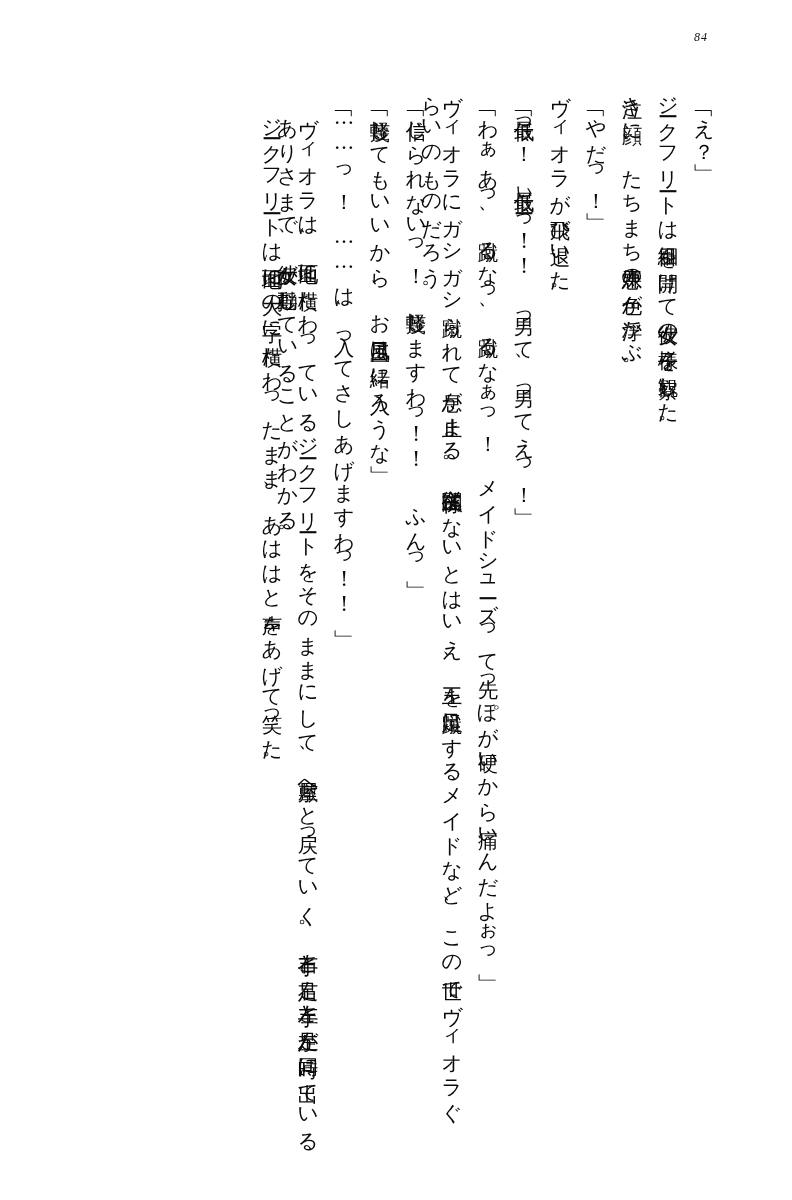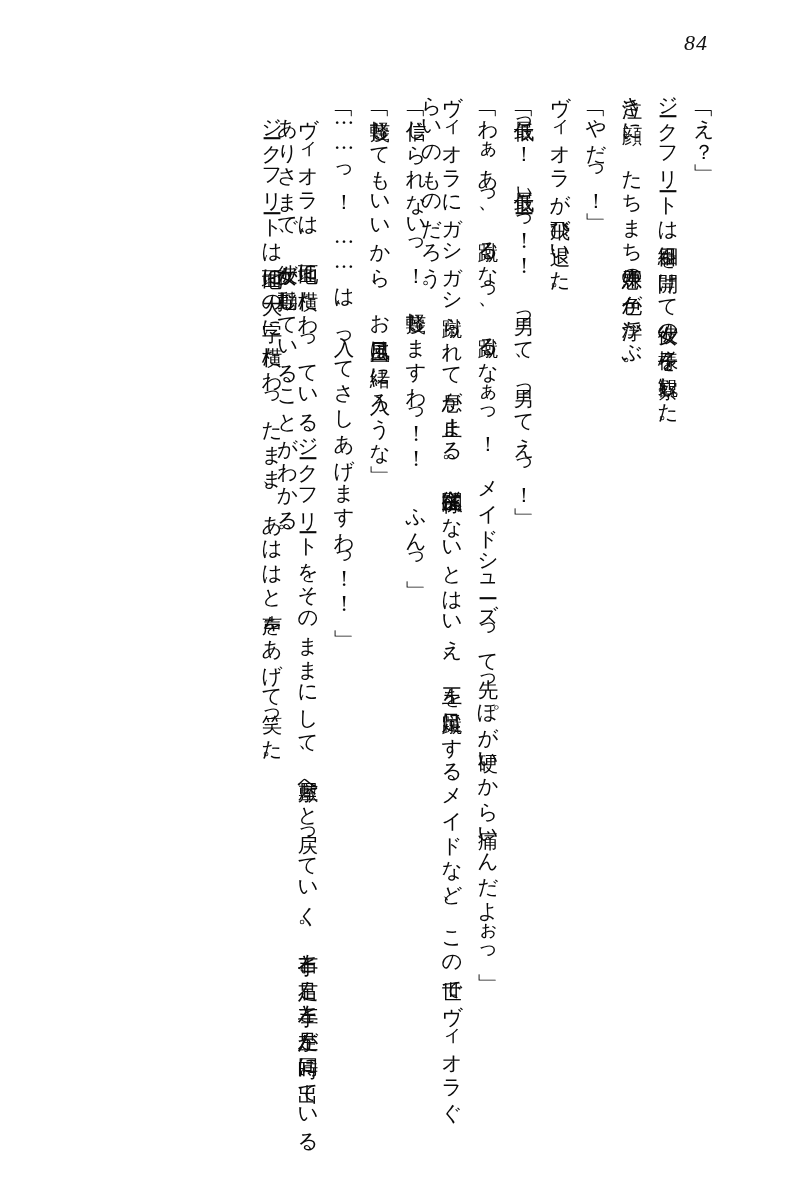--- a/index.html
+++ b/index.html
@@ -15,21 +15,21 @@
     overflow: hidden;
     font-family: "Liberation Serif", "DejaVu Serif", serif;
     color: #000000;
   }
   .page-number {
     position: absolute;
     top: 30px;
     right: 84px;
     font-family: "Liberation Serif", "DejaVu Serif", serif;
     font-style: italic;
-    font-size: 22px;
+    font-size: 12px;
     letter-spacing: 1px;
     color: #111;
   }
   .body-text {
     position: absolute;
     top: 82px;
     right: 78px;
     left: 60px;
     bottom: 70px;
     display: flex;

